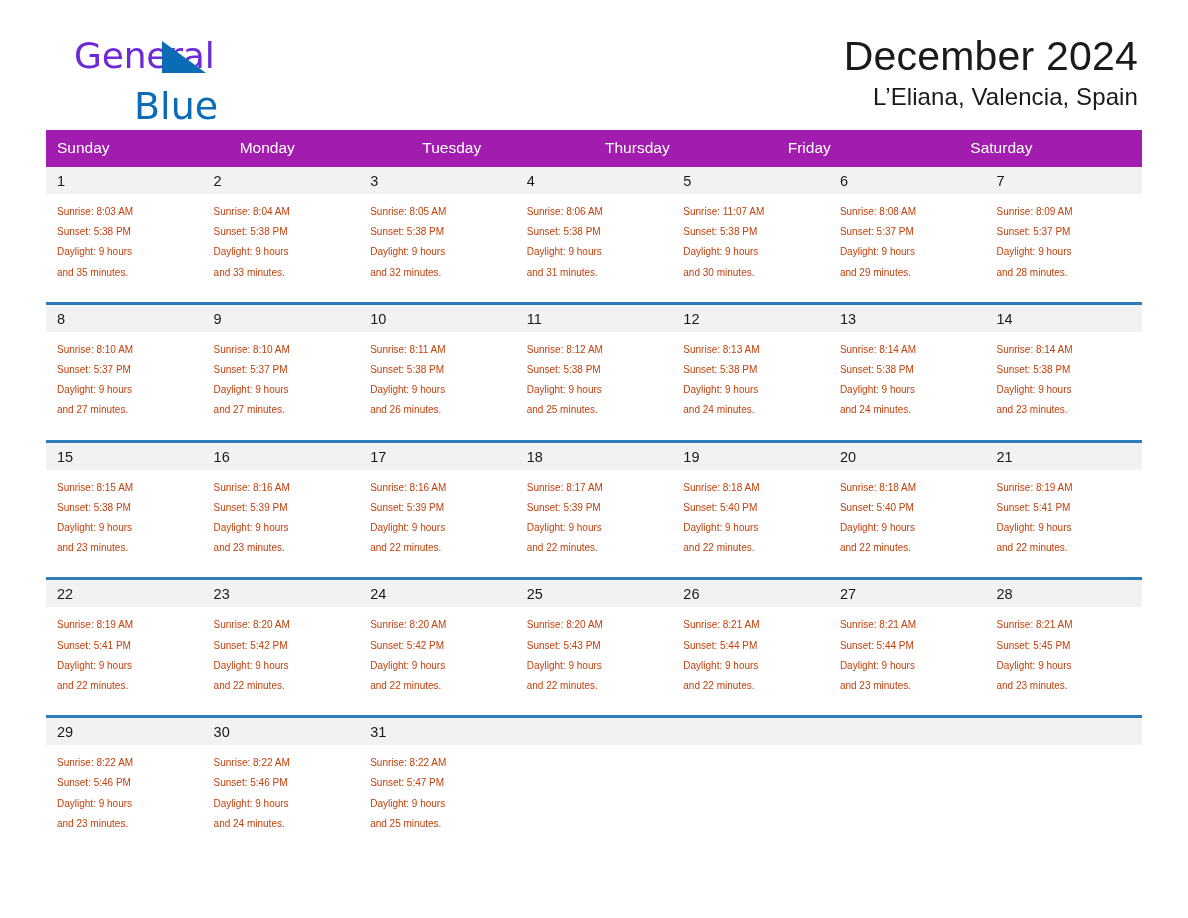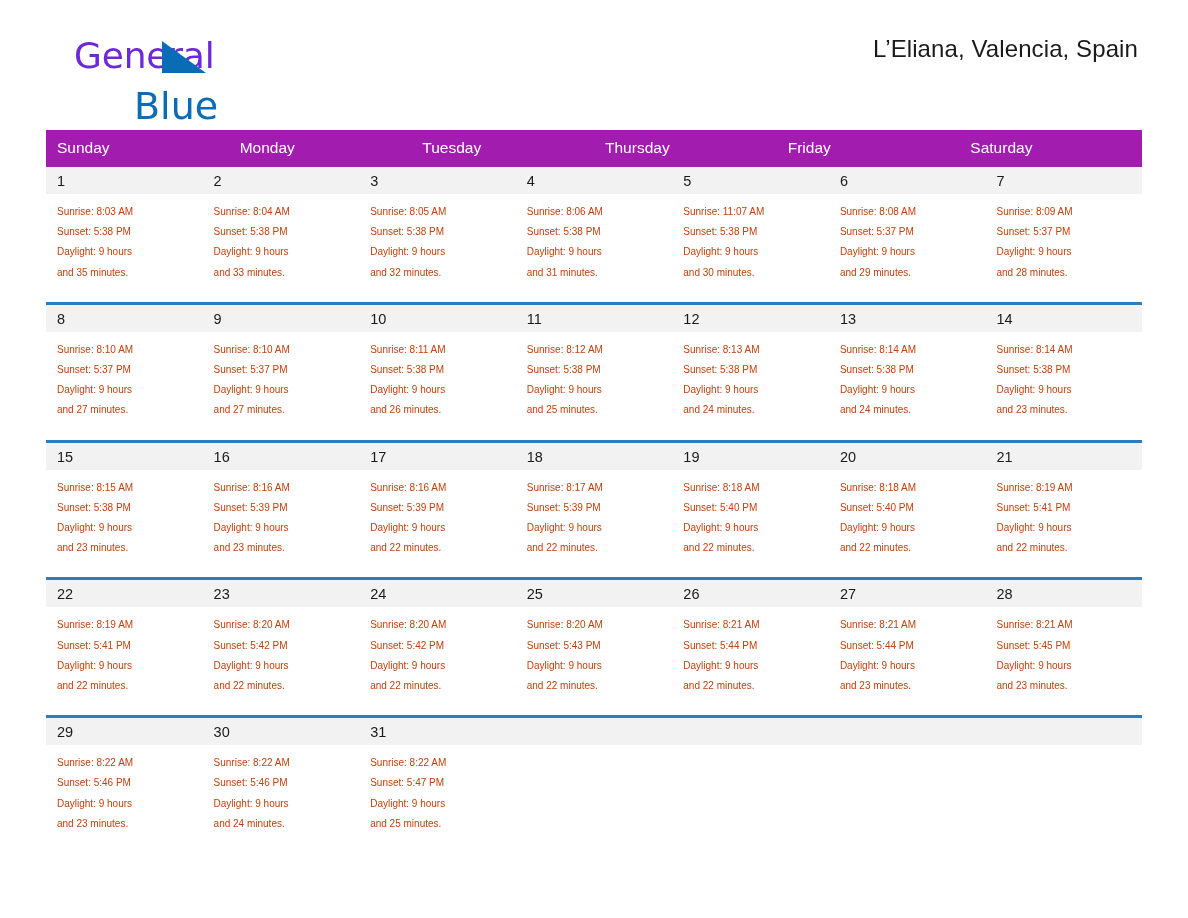--- a/index.html
+++ b/index.html
@@ -149,20 +149,21 @@
 
   <div class="header">
 
     <div class="logo">
       <span class="logo-general">General</span>
       <span class="logo-tri"></span>
       <span class="logo-blue">Blue</span>
     </div>
 
     <div class="title-block">
+      <div class="cal-title">December 2024</div>
       <div class="cal-subtitle">L’Eliana, Valencia, Spain</div>
     </div>
 
   </div>
 
   <div class="calendar">
 
     <div class="dow-row">
       <div class="dow">Sunday</div>
       <div class="dow">Monday</div>

